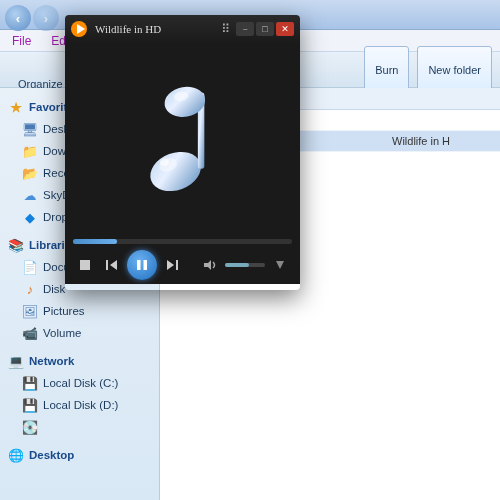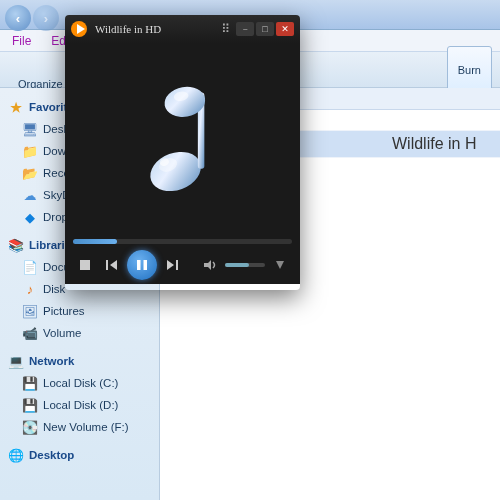--- a/index.html
+++ b/index.html
@@ -172,21 +172,21 @@
     }
 
     .file-name {
       flex: 1;
       font-size: 11px;
       color: #1a3a5c;
     }
 
     .file-title {
       width: 100px;
-      font-size: 16px;
+      font-size: 11px;
       color: #333;
       margin-left: 8px;
     }
 
     .file-num {
       width: 25px;
       font-size: 11px;
       color: #555;
     }
 
@@ -402,20 +402,21 @@
 
   <div class="menu-bar">
     <span class="menu-item">File</span>
     <span class="menu-item">Edit</span>
   </div>
 
   <div class="toolbar">
     <span class="toolbar-organize">Organize</span>
     <div style="flex:1"></div>
     <button class="toolbar-btn">Burn</button>
+    <button class="toolbar-btn">New folder</button>
   </div>
 
   <div class="content-area">
 
     <div class="sidebar">
 
       <div class="sidebar-section">
         <div class="sidebar-item group-header">
           <span class="si-icon icon-star">★</span>
           <span>Favorites</span>
@@ -473,21 +474,20 @@
         <div class="sidebar-item indented">
           <span class="si-icon" style="color:#4a7ab5">💾</span>
           <span>Local Disk (C:)</span>
         </div>
         <div class="sidebar-item indented">
           <span class="si-icon" style="color:#4a7ab5">💾</span>
           <span>Local Disk (D:)</span>
         </div>
         <div class="sidebar-item indented">
           <span class="si-icon" style="color:#888">💽</span>
-          <span>New Volume (F:)</span>
         </div>
       </div>
 
       <div class="sidebar-section">
         <div class="sidebar-item group-header">
           <span class="si-icon" style="color:#4a7ab5">🌐</span>
           <span>Desktop</span>
         </div>
       </div>
 

